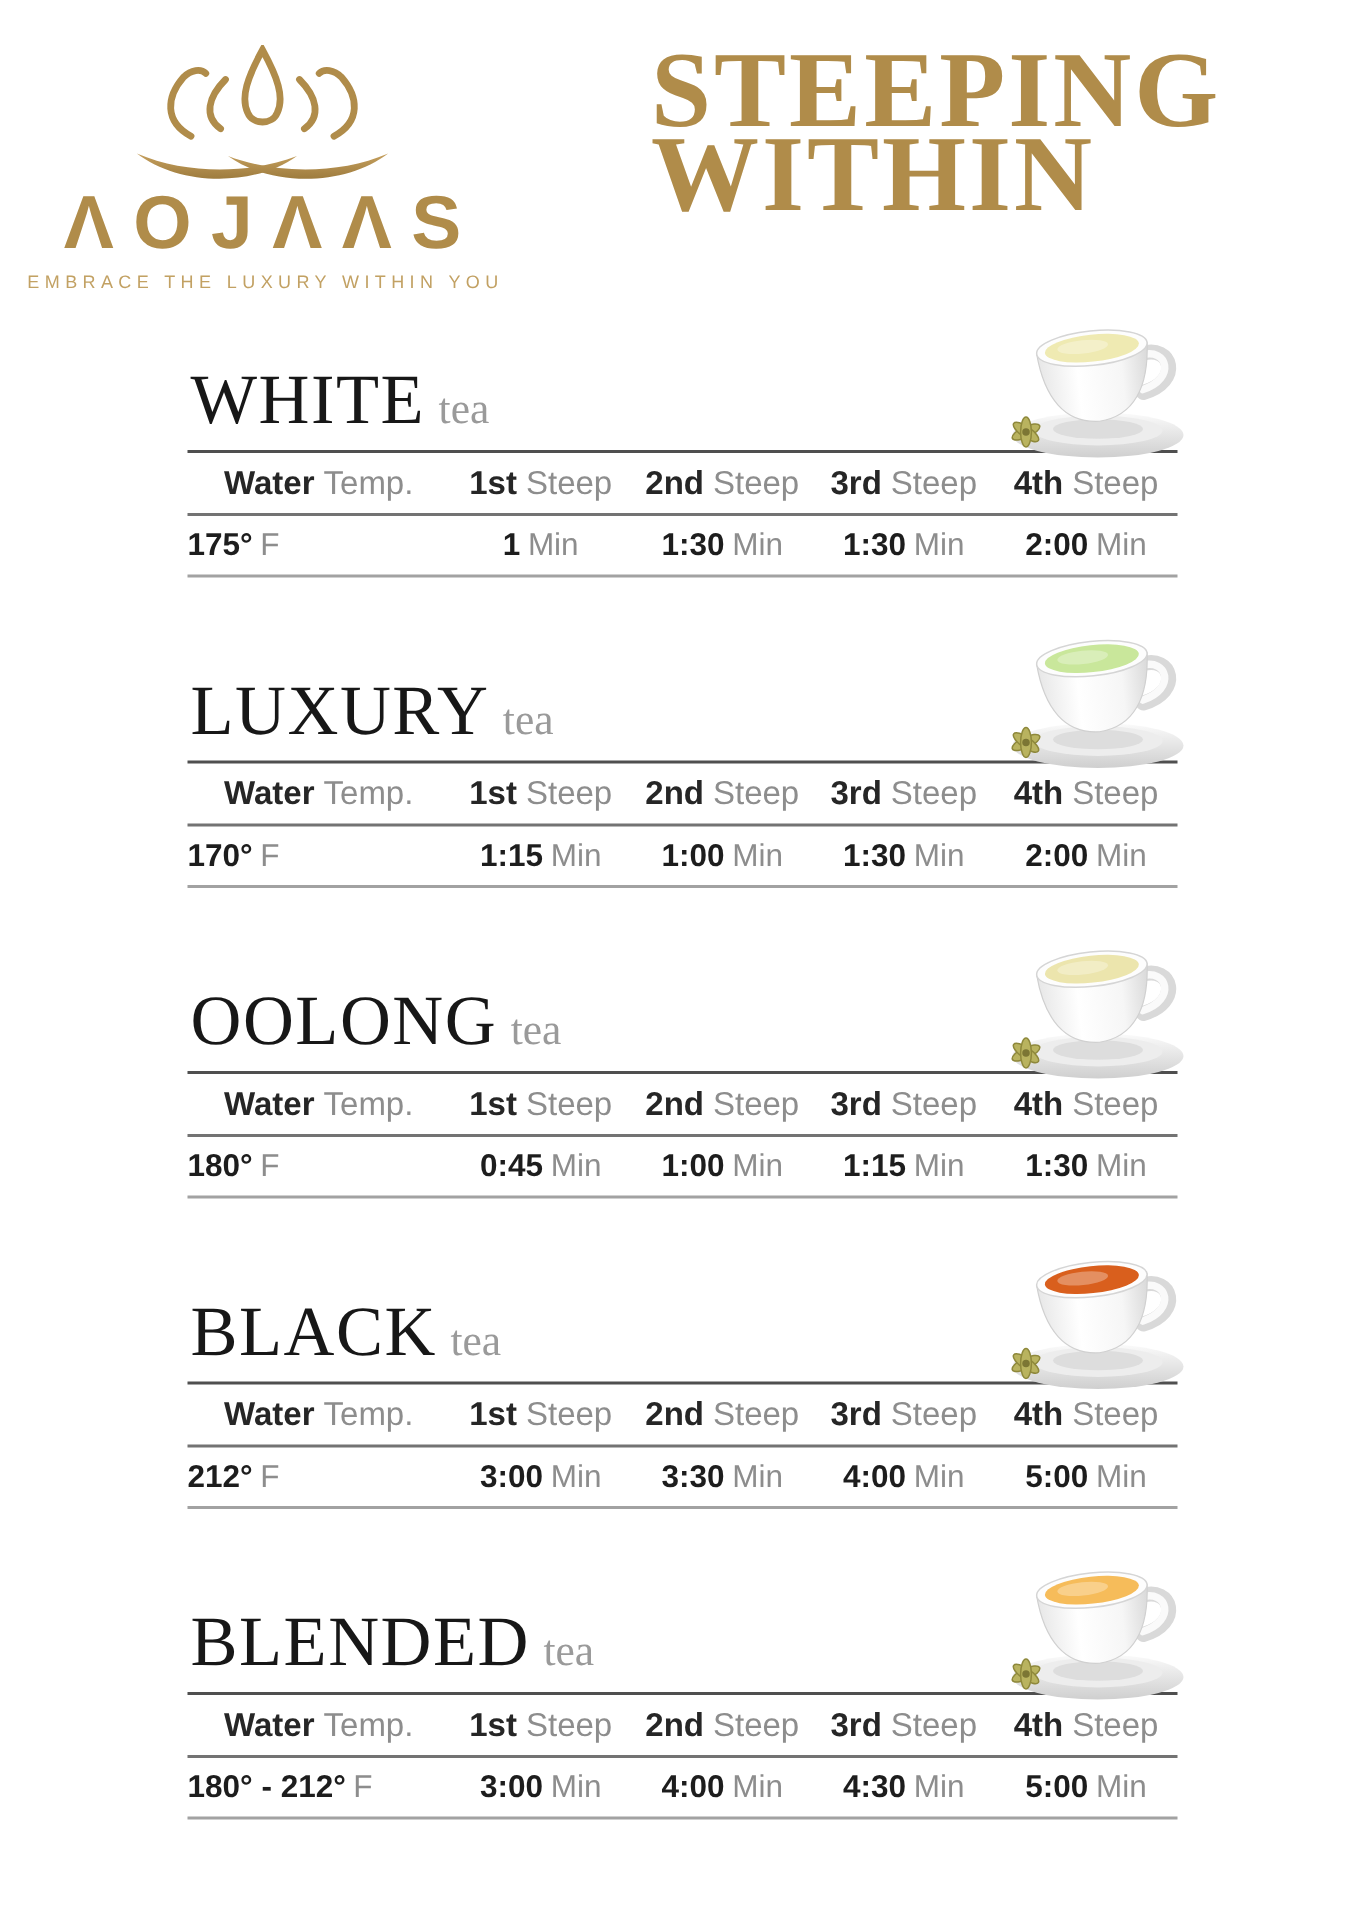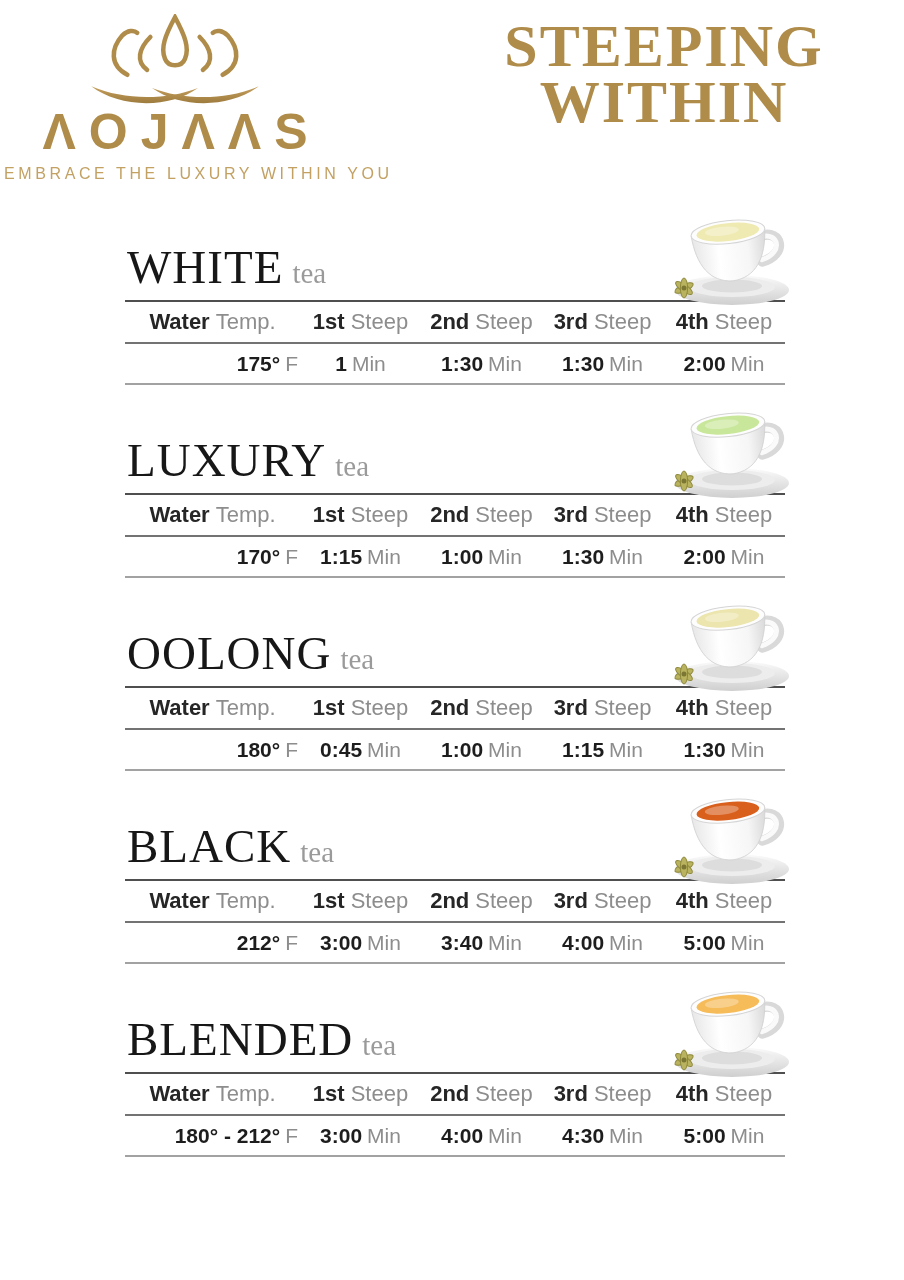--- a/index.html
+++ b/index.html
@@ -1,43 +1,43 @@
 <!DOCTYPE html>
 <html><head>
 <meta charset="utf-8">
 <style>
   html,body{margin:0;padding:0;background:#ffffff;}
   body{width:904px;height:1280px;font-family:"Liberation Sans",sans-serif;overflow:hidden;}
   .page{position:relative;width:904px;height:1280px;background:#fff;}
 
   
   .header{display:flex;height:200px;}
-  .logo-block{width:350px;padding-top:14px;text-align:center;}
+  .logo-block{width:350px;padding-top:14px;text-align:center;margin-top:16px;}
   .lotus{display:block;margin:0 auto;}
   .wordmark{font-size:50px;font-weight:bold;color:#b08c4a;letter-spacing:13px;padding-left:13px;line-height:52px;margin-top:0;}
-  .tagline{font-size:16px;color:#c2a163;letter-spacing:3.6px;margin-top:7px;padding-left:4px;white-space:nowrap;}
-  .title-block{margin-left:auto;width:460px;margin-right:10px;padding-top:18px;text-align:center;
-    font-family:"Liberation Serif",serif;font-weight:bold;font-size:60px;line-height:56px;
+  .tagline{font-size:12px;color:#c2a163;letter-spacing:3.6px;margin-top:7px;padding-left:4px;white-space:nowrap;}
+  .title-block{margin-left:auto;width:460px;margin-right:10px;padding-top:32px;
+    font-family:"Liberation Serif",serif;font-weight:bold;font-size:72px;line-height:56px;
     color:#b08c4a;letter-spacing:2px;}
 
   
   .sections{margin:0 119px 0 125px;width:660px;}
-  .section{margin-bottom:8px;}
+  .section{margin-bottom:22px;}
   .sec-head{position:relative;height:100px;}
   .sec-title{position:absolute;left:2px;bottom:6px;font-family:"Liberation Serif",serif;
     font-size:47px;color:#171717;letter-spacing:1px;white-space:nowrap;}
   .sec-title .tea{font-size:29px;color:#9a9a9a;margin-left:9px;letter-spacing:0;}
   .cup-wrap{position:absolute;right:-10px;bottom:-8px;width:133px;height:106px;z-index:2;}
 
   .tbl{border-top:2px solid #4f4f4f;}
   .row{display:grid;grid-template-columns:175px 121px 121px 121px 122px;align-items:center;}
   .row.hdr{height:40px;border-bottom:2px solid #737373;font-size:22px;}
   .row.val{height:39px;border-bottom:2px solid #a2a2a2;font-size:21px;}
   .cell{text-align:center;white-space:nowrap;}
-  .cell.temp{text-align:right;padding-right:2px;}
+  .cell.temp{text-align:left;padding-right:2px;}
   .strong{font-weight:bold;color:#262626;}
   .light{color:#8d8d8d;margin-left:6px;}
   .v{font-weight:bold;color:#1d1d1d;}
   .u{color:#8d8d8d;margin-left:5px;}
   svg{display:block;}
 </style>
 </head>
 <body>
 
 <svg style="position:absolute;width:0;height:0" aria-hidden="true">
@@ -243,21 +243,21 @@
         <div class="row hdr">
           <div class="cell"><span class="strong">Water</span><span class="light">Temp.</span></div>
           <div class="cell"><span class="strong">1st</span><span class="light">Steep</span></div>
           <div class="cell"><span class="strong">2nd</span><span class="light">Steep</span></div>
           <div class="cell"><span class="strong">3rd</span><span class="light">Steep</span></div>
           <div class="cell"><span class="strong">4th</span><span class="light">Steep</span></div>
         </div>
         <div class="row val">
           <div class="cell temp"><span class="v">212°</span><span class="u">F</span></div>
           <div class="cell"><span class="v">3:00</span><span class="u">Min</span></div>
-          <div class="cell"><span class="v">3:40</span><span class="u">Min</span></div>
+          <div class="cell"><span class="v">3:30</span><span class="u">Min</span></div>
           <div class="cell"><span class="v">4:00</span><span class="u">Min</span></div>
           <div class="cell"><span class="v">5:00</span><span class="u">Min</span></div>
         </div>
       </div>
     </div>
 
     <div class="section">
       <div class="sec-head">
         <div class="sec-title">
           <span>BLENDED</span><span class="tea">tea</span>

